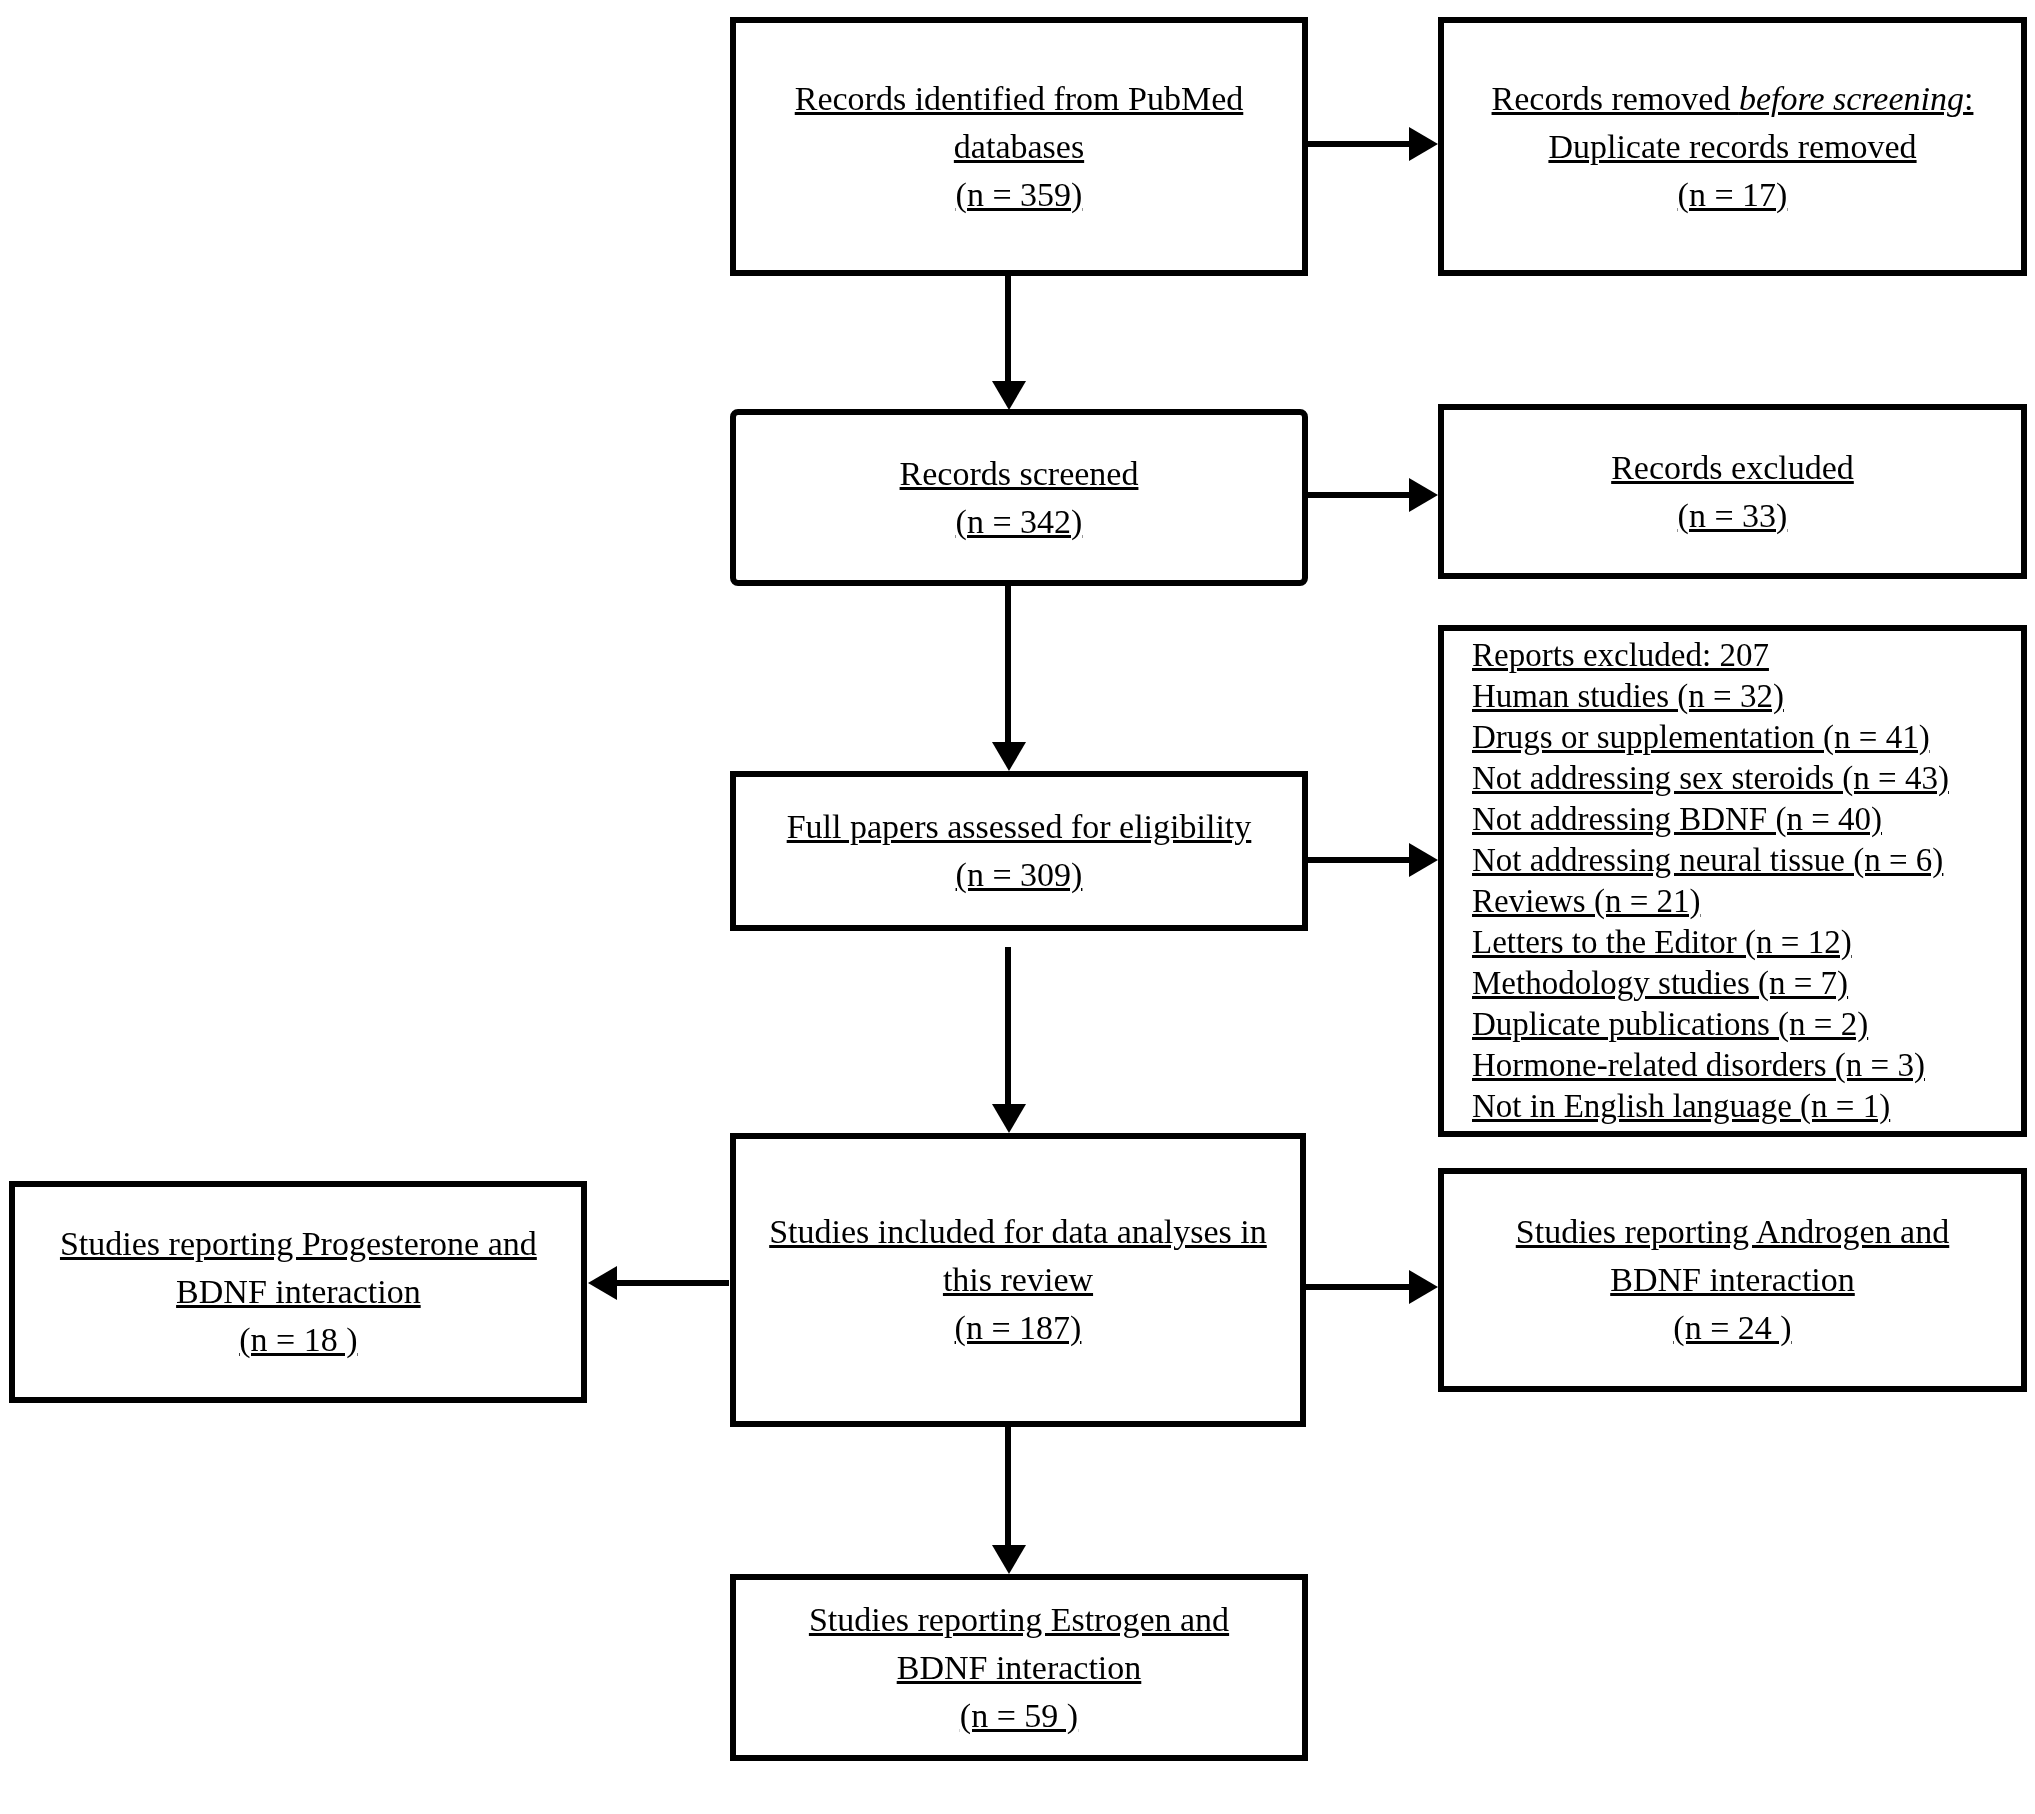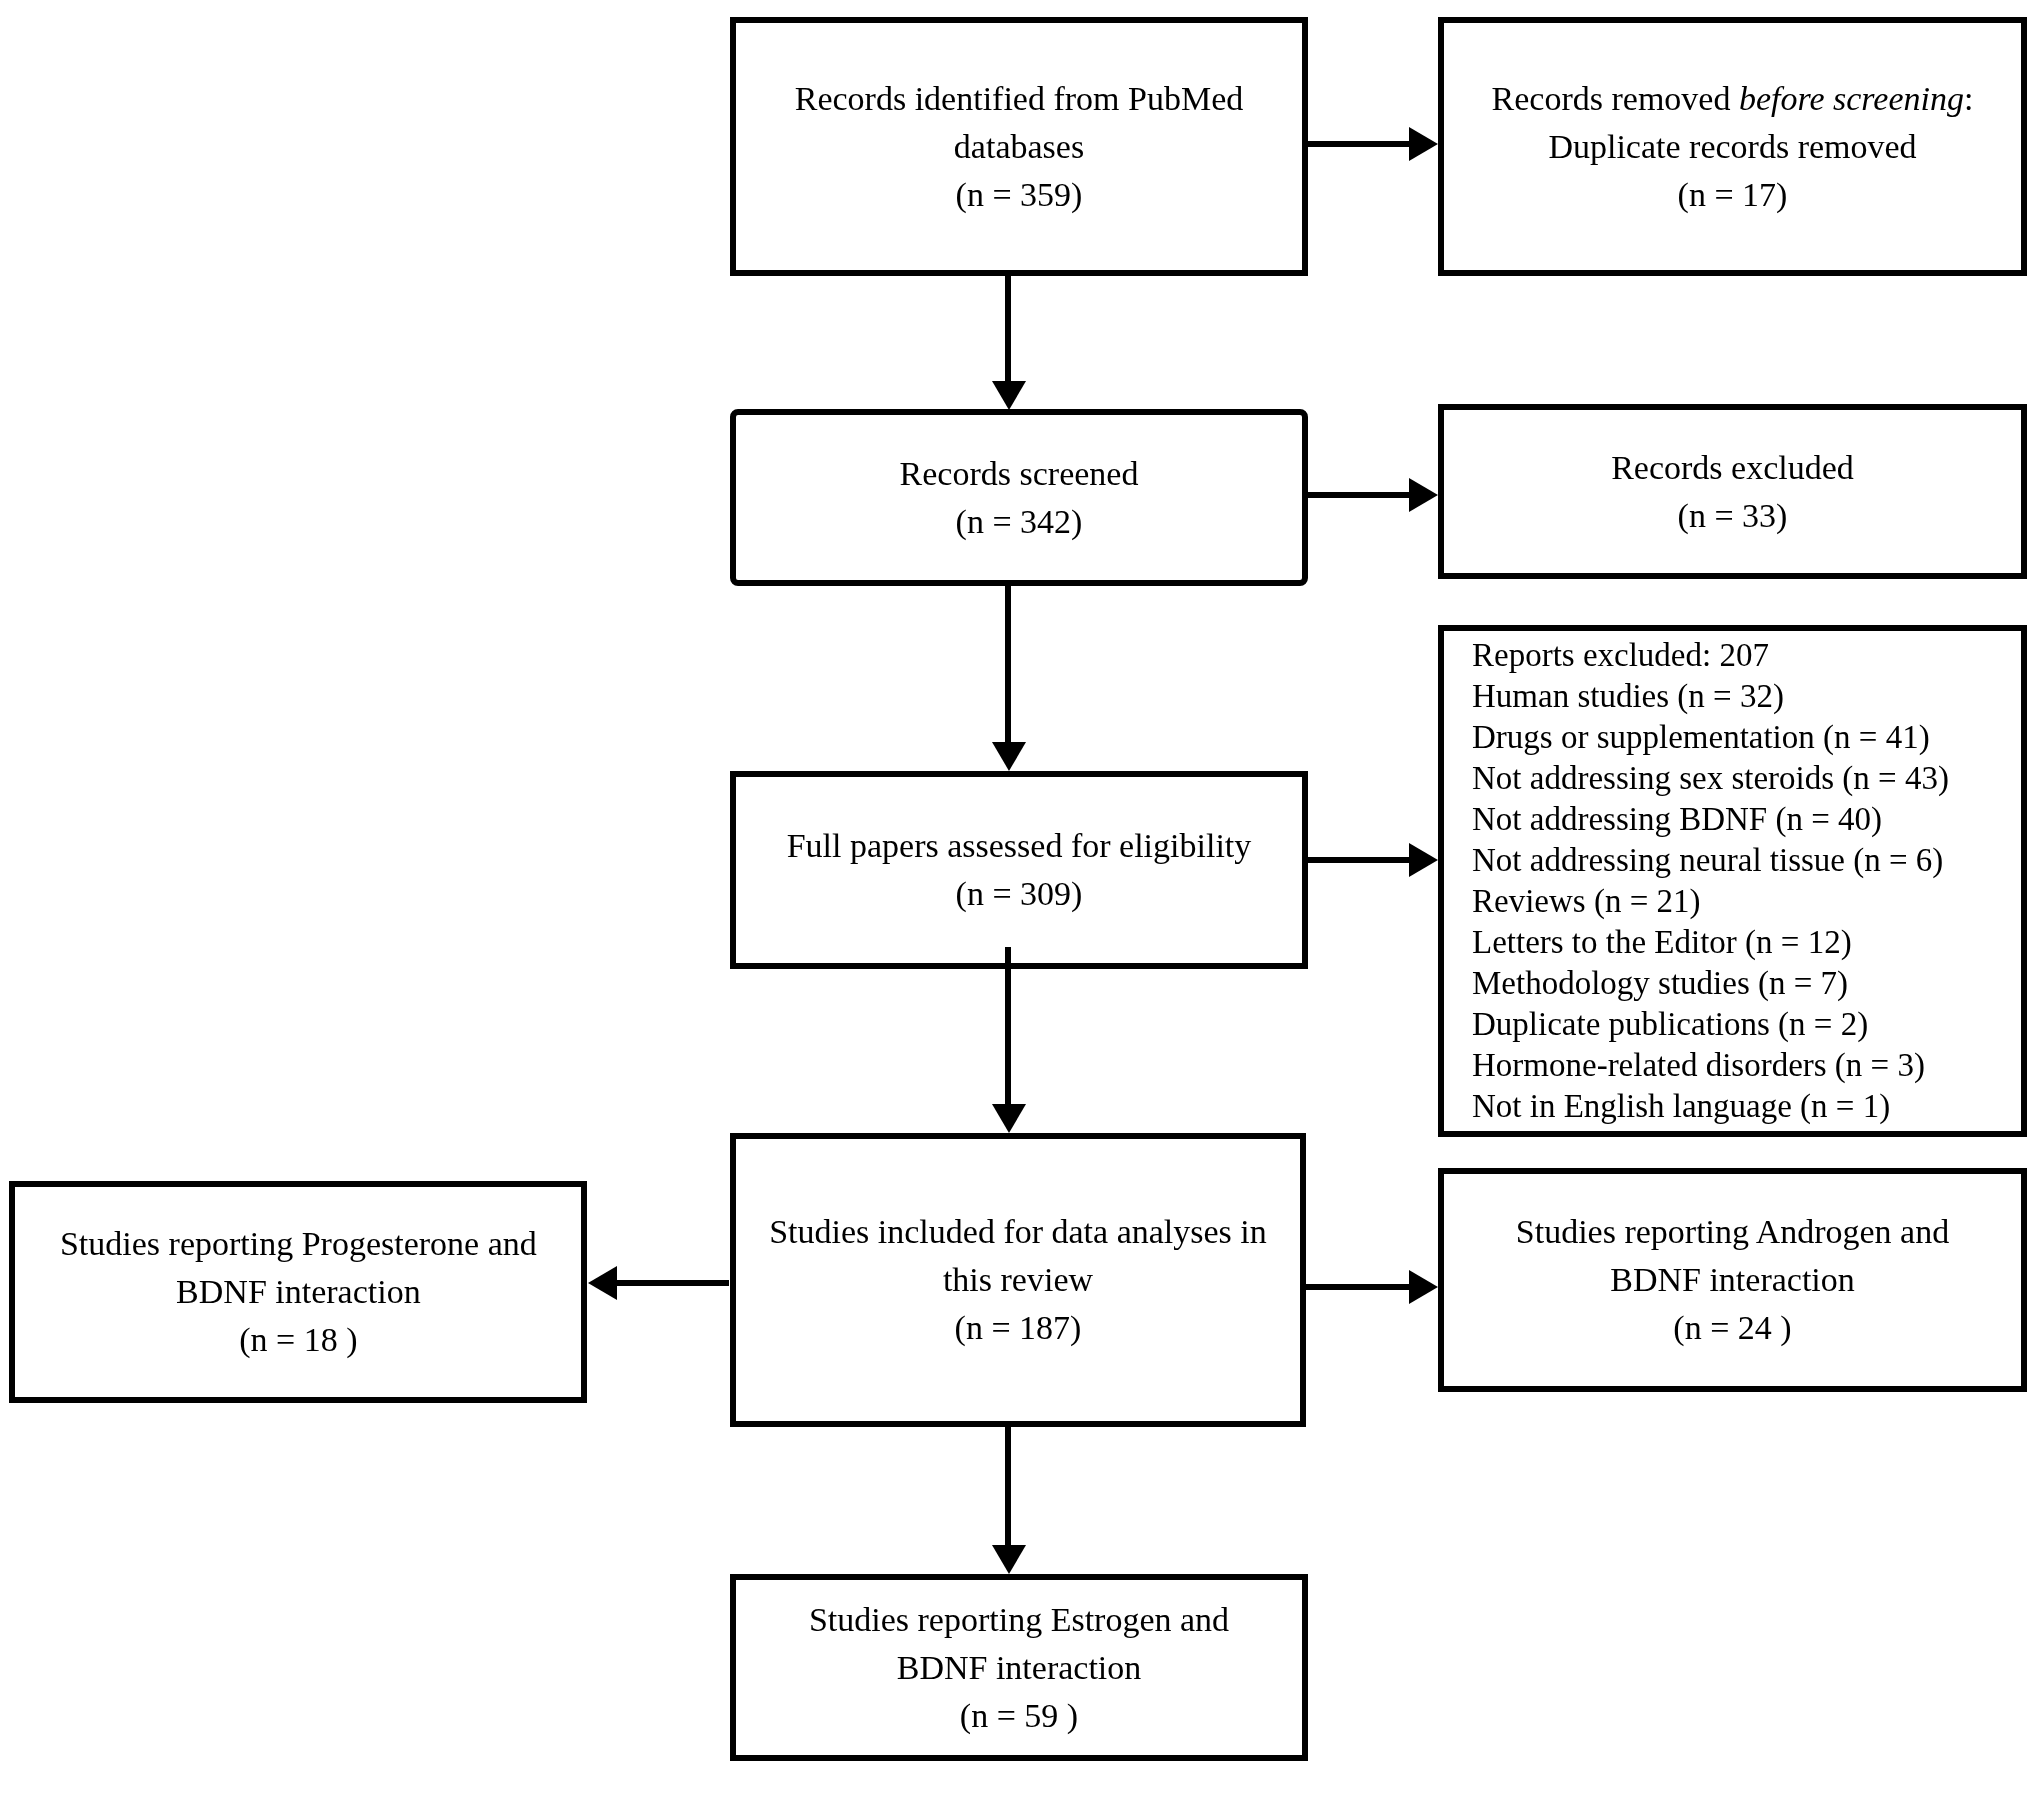--- a/index.html
+++ b/index.html
@@ -24,20 +24,21 @@
     display: flex;
     flex-direction: column;
     justify-content: center;
     align-items: center;
     text-align: center;
     font-size: 34px;
     line-height: 48px;
   }
   .box .ln {
     white-space: nowrap;
+    text-decoration: underline;
   }
   .box.list {
     align-items: flex-start;
     text-align: left;
     padding-left: 28px;
     padding-right: 6.3px;
     font-size: 33px;
     line-height: 41px;
   }
   .box.list .ln {
@@ -74,21 +75,21 @@
     border-left: 17px solid transparent;
     border-right: 17px solid transparent;
     border-top: 29px solid #000000;
   }
 
   
   #box-identification { left: 730px; top: 17px;   width: 578px; height: 259px; }
   #box-removed       { left: 1438px; top: 17px;   width: 589px; height: 259px; text-align: right; }
   #box-screened      { left: 730px; top: 409px;  width: 578px; height: 177px; border-radius: 8px; }
   #box-rec-excluded  { left: 1438px; top: 404px;  width: 589px; height: 175px; }
-  #box-eligibility   { left: 730px; top: 771px; width: 578px; height: 198px; }
+  #box-eligibility   { left: 730px; top: 771px; width: 578px; height: 160px; }
   #box-rep-excluded  { left: 1438px; top: 625px;  width: 589px; height: 512px; }
   #box-included      { left: 730px; top: 1133px; width: 576px; height: 294px; }
   #box-progesterone  { left: 9.4px;   top: 1181px; width: 578px; height: 222px; }
   #box-androgen      { left: 1438px; top: 1168px; width: 589px; height: 224px; }
   #box-estrogen      { left: 730px; top: 1574px; width: 578px; height: 187px; }
 </style>
 </head>
 <body>
 
 <div id="canvas">

